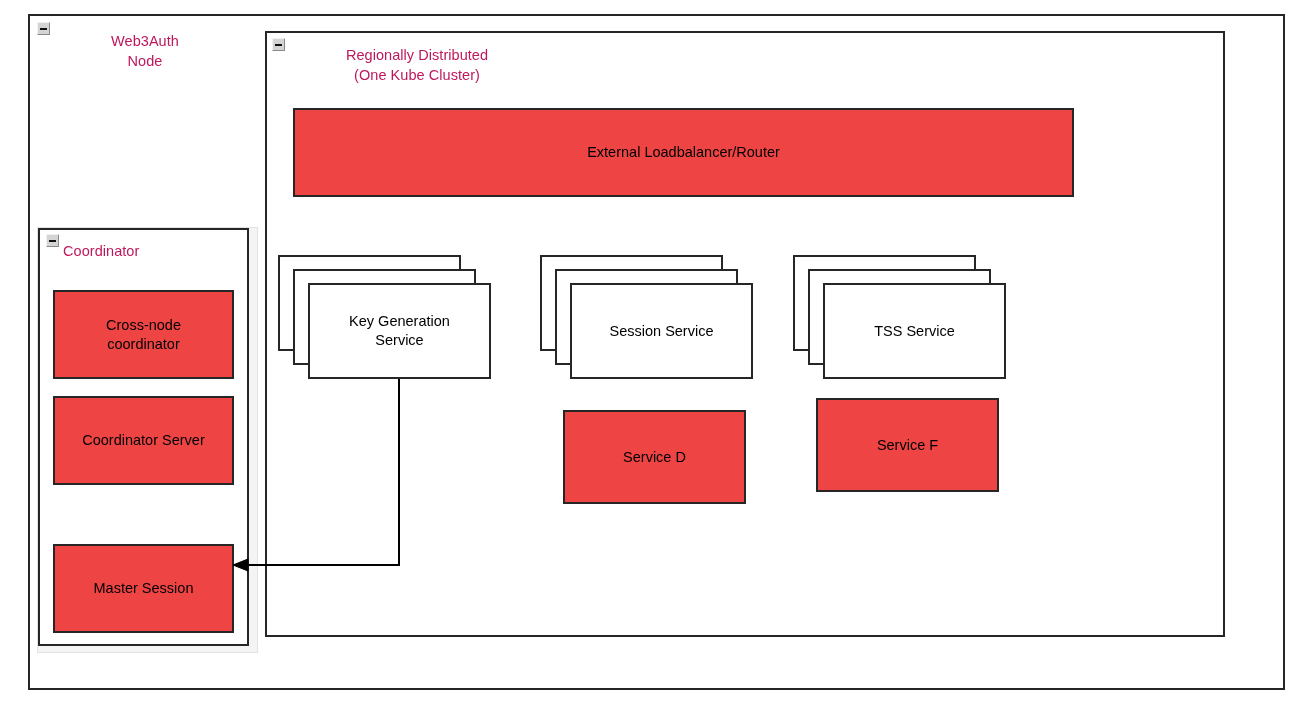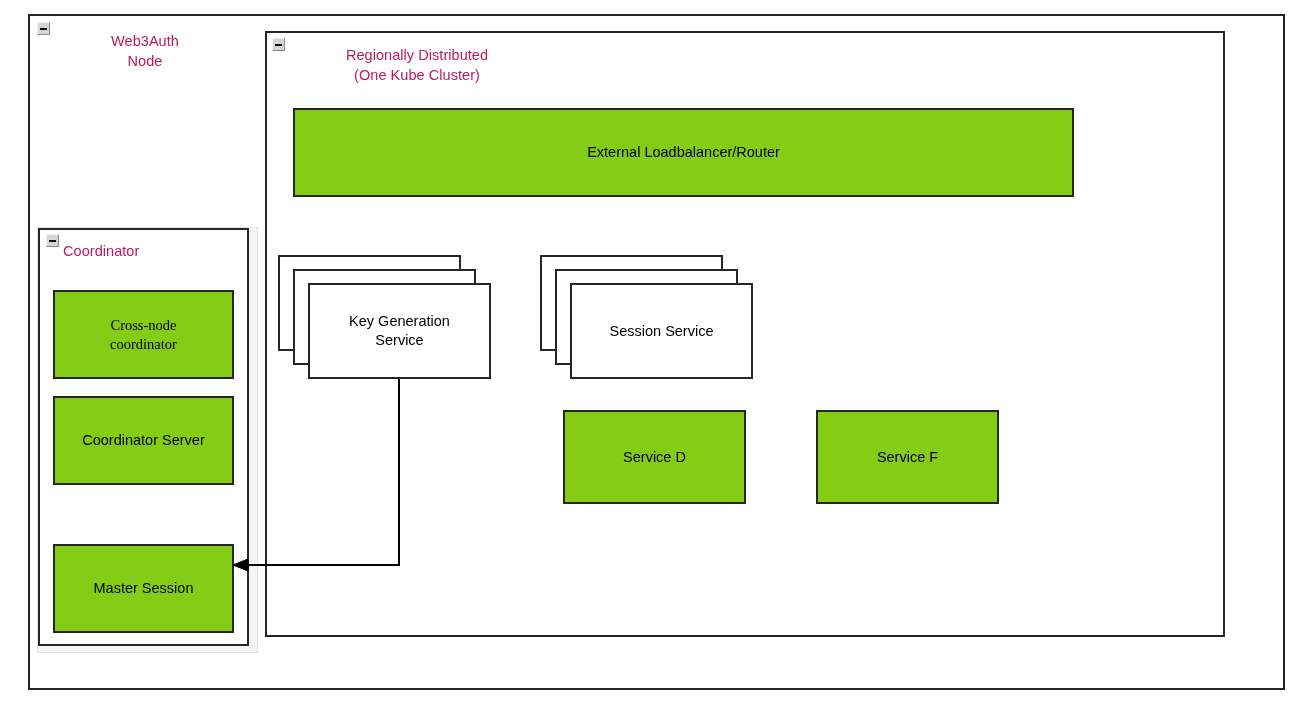--- a/index.html
+++ b/index.html
@@ -54,21 +54,21 @@
     left: 2px;
     top: 5px;
     width: 7px;
     height: 2px;
     background: #111111;
   }
 
   
   .node {
     border: 2px solid #262626;
-    background: #84cc16;
+    background: #ef4444;
     display: flex;
     align-items: center;
     justify-content: center;
     text-align: center;
     font-size: 14.5px;
     line-height: 19px;
     color: #000000;
     white-space: pre-line;
     box-sizing: border-box;
   }
@@ -136,34 +136,39 @@
     <div class="card front" style="left:30px; top:28px; width:183px; height:96px;">Key Generation
 Service</div>
   </div>
 
   <div class="stack" style="left:540px; top:255px; width:212px; height:124px;">
     <div class="card" style="left:0px; top:0px; width:183px; height:96px;"></div>
     <div class="card" style="left:15px; top:14px; width:183px; height:96px;"></div>
     <div class="card front" style="left:30px; top:28px; width:183px; height:96px;">Session Service</div>
   </div>
 
+  <div class="stack" style="left:793px; top:255px; width:212px; height:124px;">
+    <div class="card" style="left:0px; top:0px; width:183px; height:96px;"></div>
+    <div class="card" style="left:15px; top:14px; width:183px; height:96px;"></div>
+    <div class="card front" style="left:30px; top:28px; width:183px; height:96px;">TSS Service</div>
+  </div>
 
   <div class="abs node" style="left:563px; top:410px; width:183px; height:94px;">Service D</div>
 
-  <div class="abs node" style="left:816px; top:410px; width:183px; height:94px;">Service F</div>
+  <div class="abs node" style="left:816px; top:398px; width:183px; height:94px;">Service F</div>
 
   <div class="coordinator-shadow" style="left:37px; top:227px; width:221px; height:426px;"></div>
 
   <div class="coordinator-panel" style="left:38px; top:228px; width:211px; height:418px;"></div>
 
   <div class="collapse-icon" style="left:46px; top:234px;"></div>
 
   <div class="container-title" style="left:63px; top:241px; width:140px; text-align:left;">Coordinator</div>
 
-  <div class="abs node" style="left:53px; top:290px; width:181px; height:89px;font-family:Liberation Serif, serif;">Cross-node
+  <div class="abs node" style="left:53px; top:290px; width:181px; height:89px;">Cross-node
 coordinator</div>
 
   <div class="abs node" style="left:53px; top:396px; width:181px; height:89px;">Coordinator Server</div>
 
   <div class="abs node" style="left:53px; top:544px; width:181px; height:89px;">Master Session</div>
 
   <svg class="connector" width="1302" height="708" viewBox="0 0 1302 708">
     <path d="M 399 379 L 399 565 L 243 565" fill="none" stroke="#000000" stroke-width="2"></path>
     <polygon points="233,565 248,559 248,571" fill="#000000" stroke="#000000" stroke-width="1"></polygon>
   </svg>

